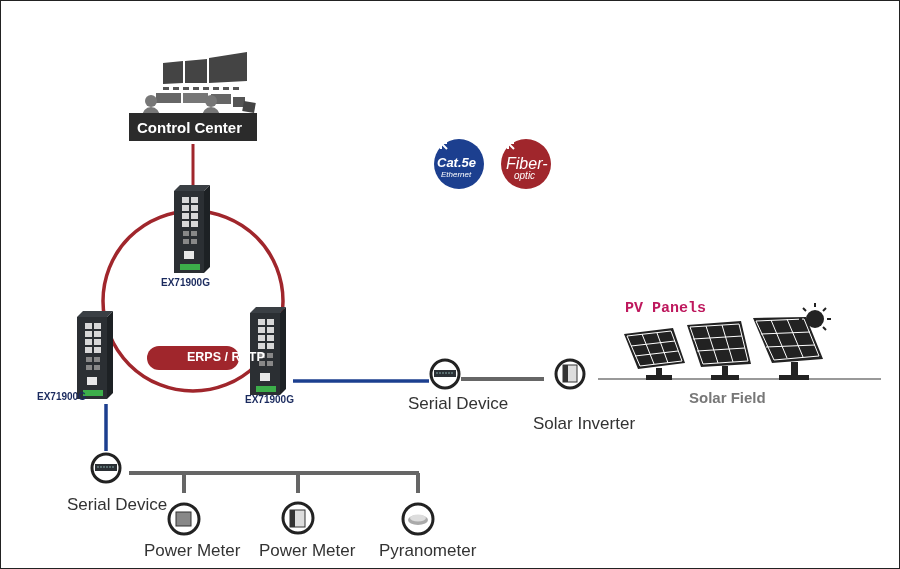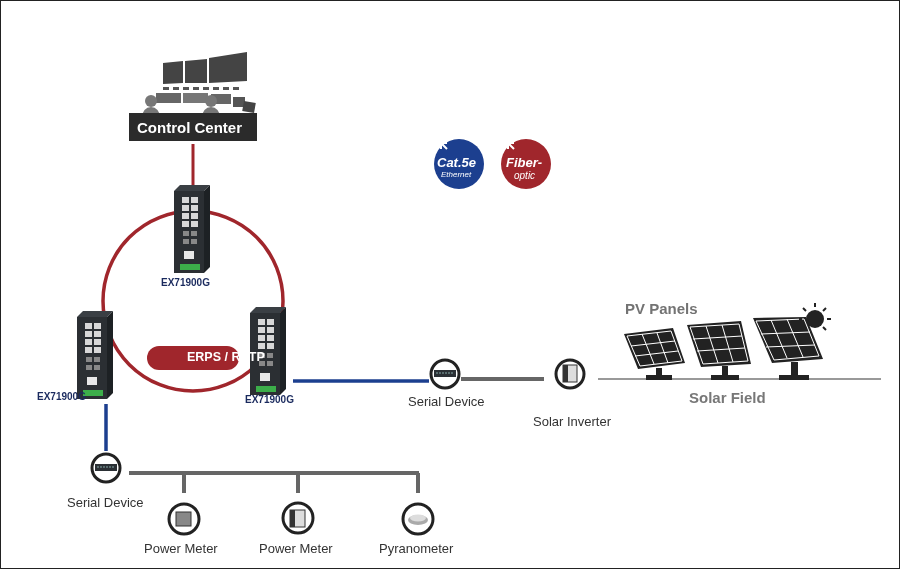--- a/index.html
+++ b/index.html
@@ -1,21 +1,21 @@
 <!DOCTYPE html>
 <html><head>
 <meta charset="utf-8">
 <style>
   html, body { margin:0; padding:0; background:#fff; }
   body { width:900px; height:569px; position:relative; overflow:hidden; font-family:"Liberation Sans", sans-serif; }
   #frame { position:absolute; left:0; top:0; width:898px; height:567px; border:1px solid #222; background:#fff; }
   svg { position:absolute; left:0; top:0; }
   .lbl { position:absolute; white-space:nowrap; }
   .dev-label { color:#1a2a5e; font-weight:bold; font-size:10px; }
-  .node-label { color:#333; font-size:13px; }
+  .node-label { color:#333; font-size:17px; }
   .cc-label { color:#fff; font-weight:bold; font-size:15px;text-align:right; }
 </style>
 </head>
 <body>
 
 <div id="frame">
 
 <svg width="900" height="569" viewBox="0 0 900 569">
   <defs>
     <g id="switch">
@@ -174,32 +174,32 @@
       <line x1="802" y1="307" x2="805" y2="310"></line>
           <line x1="798" y1="318" x2="801" y2="318"></line>
     </g>
   </g>
 </svg>
 
 <div class="lbl cc-label" style="left:136px; top:118px;">Control Center</div>
 
 <div class="lbl" style="left:436px; top:154px; color:#fff; font-weight:bold; font-style:italic; font-size:13px;">Cat.5e</div>
 <div class="lbl" style="left:440px; top:169px; color:#fff; font-style:italic; font-size:8px;text-align:center;">Ethernet</div>
-<div class="lbl" style="left:505px; top:154px; color:#fff; font-weight:bold; font-style:italic; font-size:13px;">Fiber-</div>
+<div class="lbl" style="left:505px; top:154px; color:#fff; font-weight:normal; font-style:italic; font-size:16px;">Fiber-</div>
 <div class="lbl" style="left:513px; top:169px; color:#fff; font-style:italic; font-size:10px;">optic</div>
 
 <div class="lbl" style="left:155px; top:349px; color:#fff; font-weight:bold; font-size:12.5px;padding-left:31px;">ERPS / RSTP</div>
 
 <div class="lbl dev-label" style="left:160px; top:276px;">EX71900G</div>
 <div class="lbl dev-label" style="left:36px; top:390px;">EX71900G</div>
 <div class="lbl dev-label" style="left:244px; top:393px;">EX71900G</div>
 
 <div class="lbl node-label" style="left:407px; top:393px;">Serial Device</div>
 <div class="lbl node-label" style="left:532px; top:393px;margin-top:20px;">Solar Inverter</div>
 <div class="lbl node-label" style="left:66px; top:494px;">Serial Device</div>
 <div class="lbl node-label" style="left:143px; top:540px;">Power Meter</div>
 <div class="lbl node-label" style="left:258px; top:540px;">Power Meter</div>
 <div class="lbl node-label" style="left:378px; top:540px;text-align:right;">Pyranometer</div>
 
-<div class="lbl" style="left:624px; top:299px; color:#737373; font-weight:bold; font-size:15px;">PV Panels</div>
+<div class="lbl" style="left:624px; top:299px; color:#be185d; font-weight:bold; font-size:15px;font-family:Liberation Mono, monospace;">PV Panels</div>
 <div class="lbl" style="left:688px; top:388px; color:#777; font-weight:bold; font-size:15px;">Solar Field</div>
 
 </div>
 
 </body></html>

